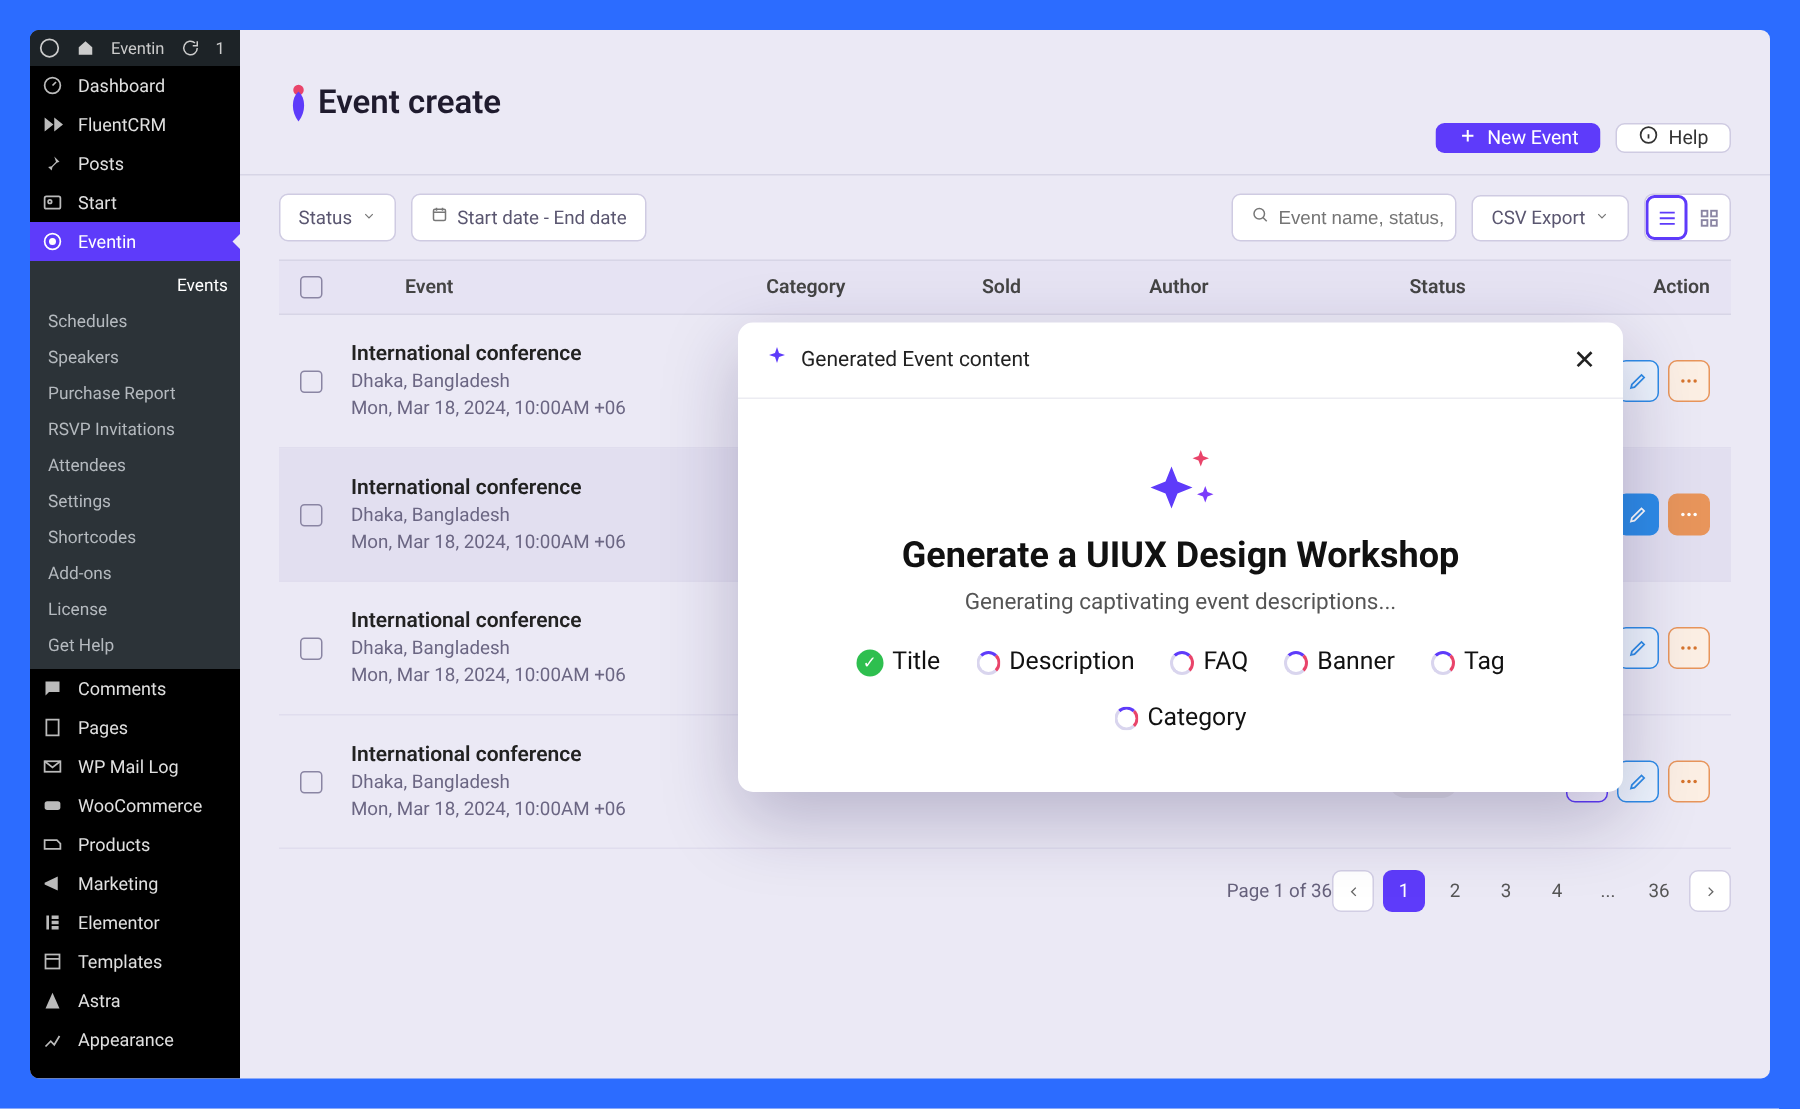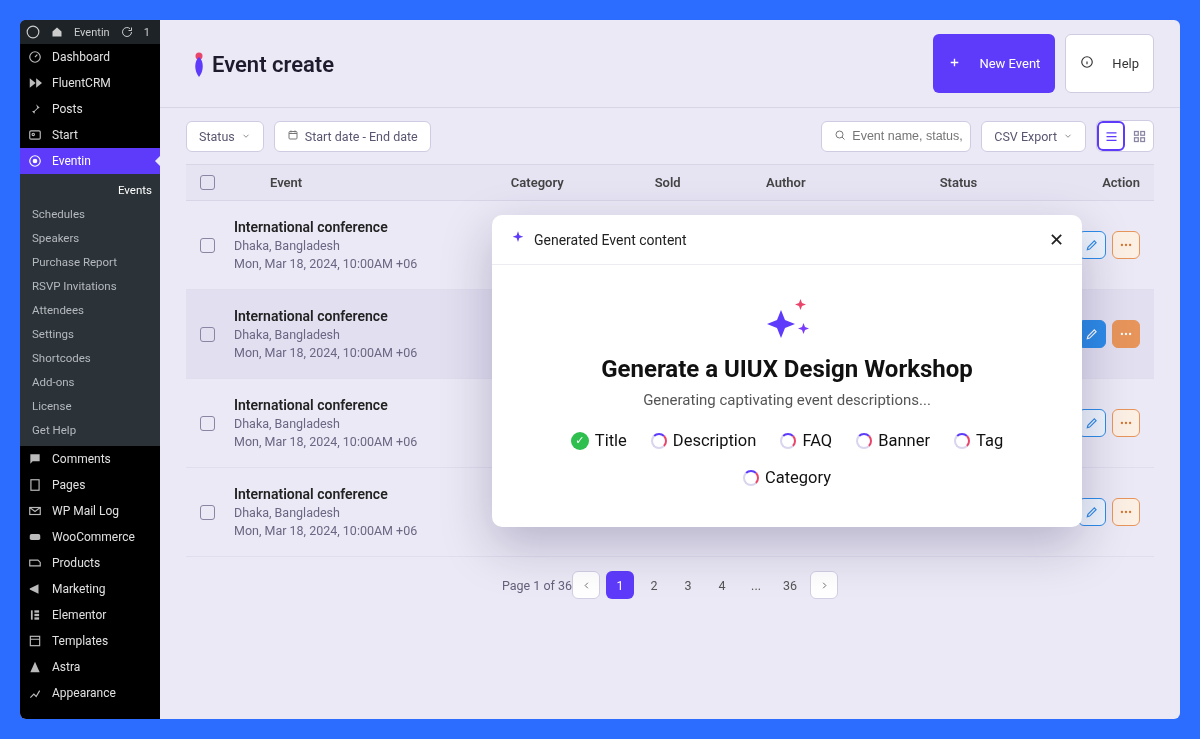--- a/index.html
+++ b/index.html
@@ -89,23 +89,24 @@
     padding:14px 26px;
     border-bottom:1px solid #D7D5E6;
   }
   .page-header .left{display:flex;align-items:flex-end;}
   .logo-wrap{
     width:26px;height:26px;display:flex;align-items:center;justify-content:center;
   }
   .page-title{font-size:22px;font-weight:600;color:#1F1B2E;}
   .hdr-actions{display:flex;gap:10px;}
   .btn{
-    display:inline-flex;align-items:center;gap:18px;
-    padding:20px 14px;border-radius:6px;font-size:13px;cursor:pointer;
+    display:inline-flex;align-items:center;gap:6px;
+    padding:0 14px;border-radius:6px;font-size:13px;cursor:pointer;
     border:1px solid transparent;
+    margin-top:48px;
   }
   .btn-primary{background:#5E3BFA;color:#fff;}
   .btn-outline{background:#fff;border-color:#CFCBE2;color:#333;}
   .filter-bar{
     display:flex;align-items:center;justify-content:space-between;
     padding:12px 26px;
   }
   .filter-left{display:flex;gap:10px;}
   .filter-right{display:flex;gap:10px;align-items:center;}
   .pill{
@@ -147,21 +148,21 @@
   .actions{display:flex;gap:6px;justify-content:flex-end;}
   .ab{width:28px;height:28px;border-radius:6px;display:flex;align-items:center;justify-content:center;cursor:pointer;border:1px solid transparent;}
   .ab.view-b{border-color:#5E3BFA;color:#5E3BFA;background:#F4F1FF;}
   .ab.view-b.fill{background:#5E3BFA;color:#fff;}
   .ab.edit-b{border-color:#2D8CE8;color:#2D8CE8;background:#EEF5FE;}
   .ab.edit-b.fill{background:#2D8CE8;color:#fff;}
   .ab.more-b{border-color:#E8955B;color:#D6742E;background:#FCEFE4;}
   .ab.more-b.fill{background:#E8955B;color:#fff;}
 
   .pager-bar{
-    display:flex;align-items:center;justify-content:center;
+    display:flex;align-items:center;justify-content:flex-end;
     padding:14px 26px;font-size:12.5px;color:#66617C;
   }
   .pager{display:flex;gap:6px;align-items:center;}
   .pg{
     min-width:28px;height:28px;border-radius:6px;display:flex;align-items:center;justify-content:center;
     font-size:12.5px;color:#555;cursor:pointer;
   }
   .pg.cur{background:#5E3BFA;color:#fff;}
   .pg.nav{border:1px solid #D2CEE4;background:#fff;}
 

